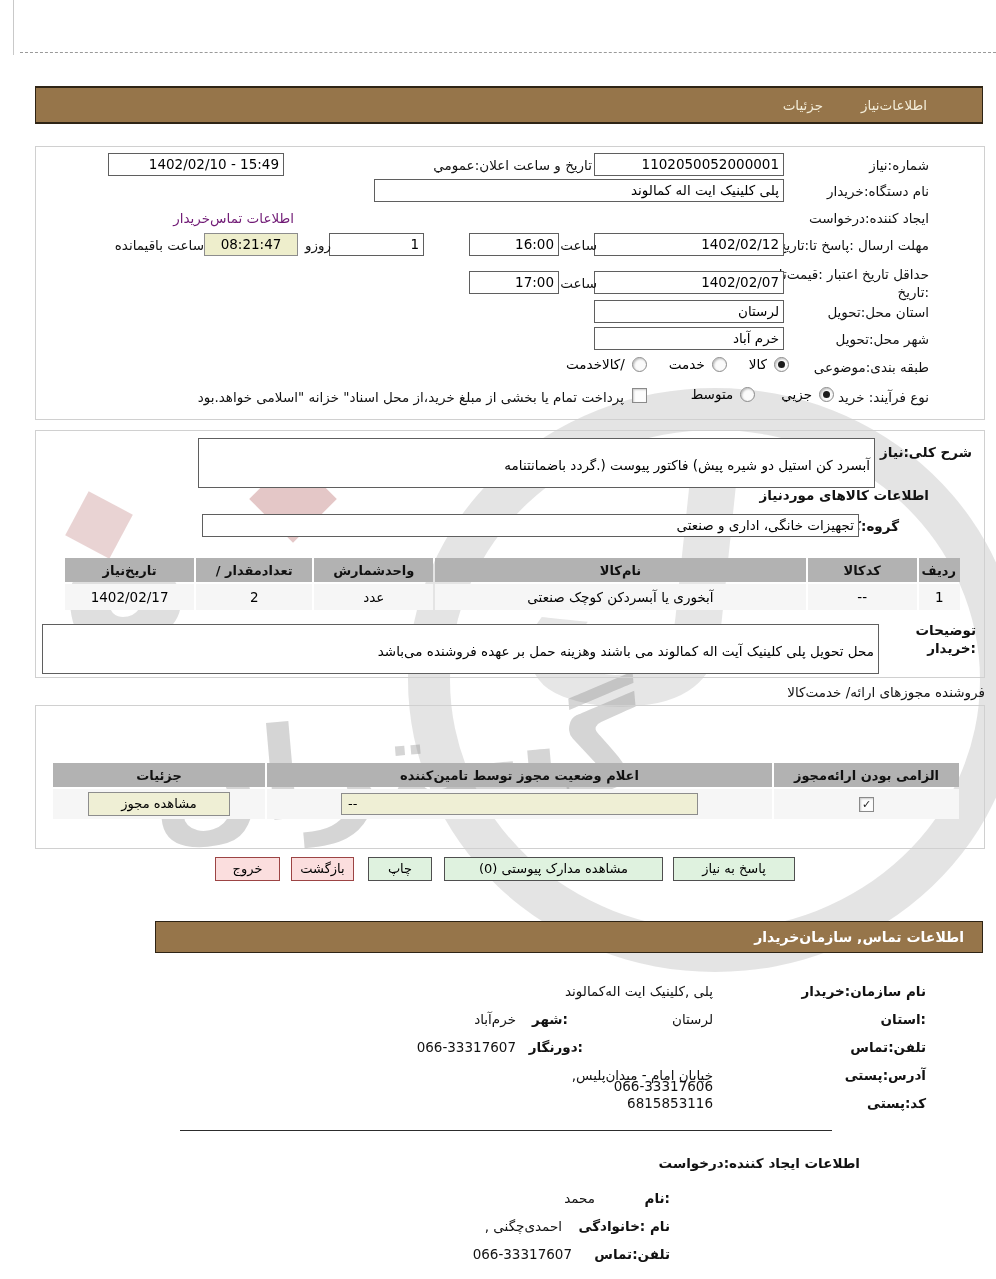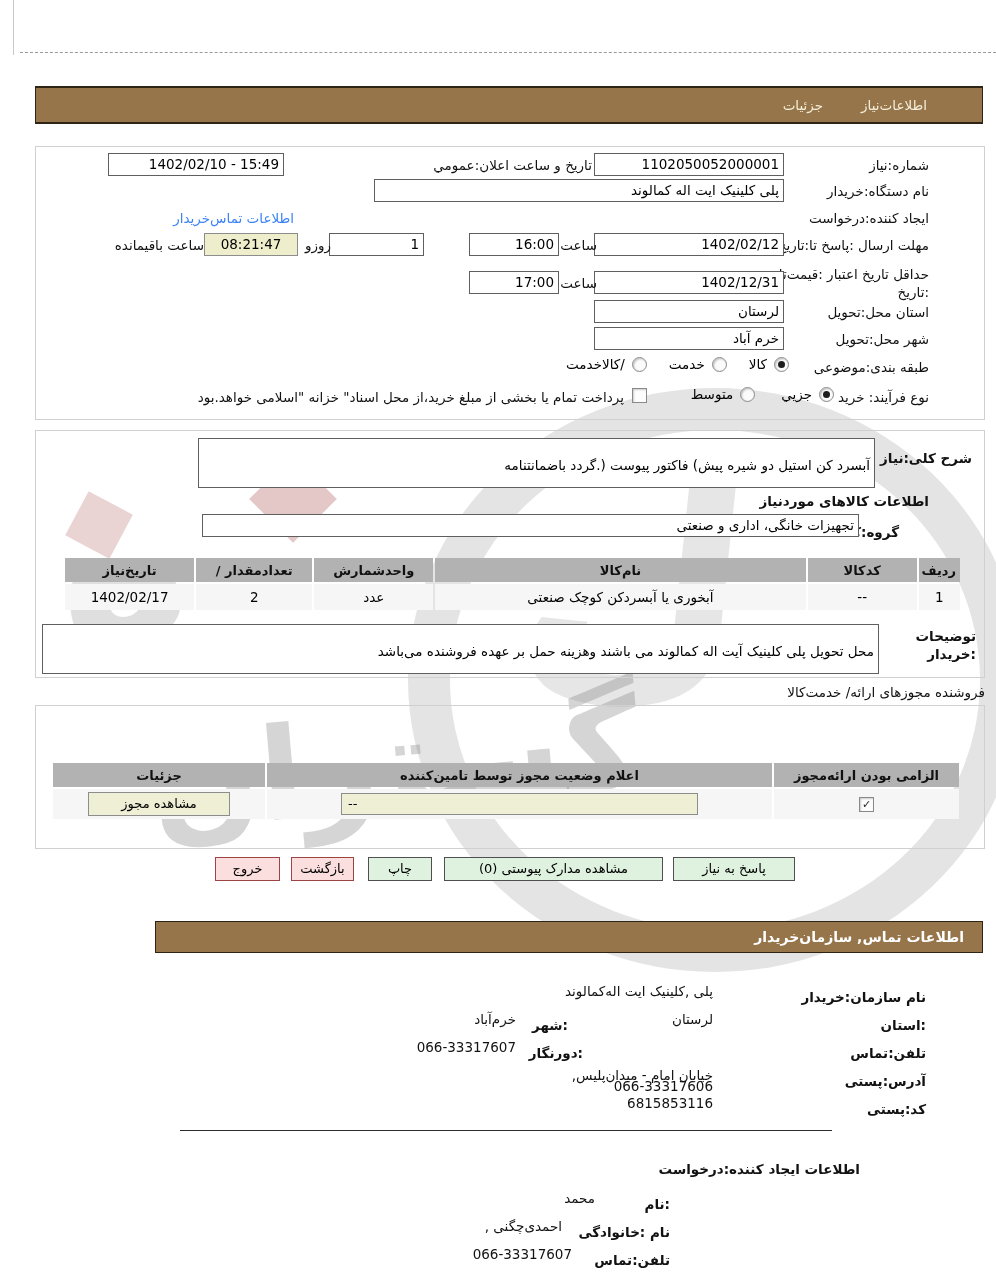--- a/index.html
+++ b/index.html
@@ -24,27 +24,27 @@
   .bar2{left:155px;top:921px;width:828px;height:32px;display:flex;align-items:center;
         padding-right:18px;box-sizing:border-box;font-size:14px;font-weight:bold;color:#ffffff;}
   .tab{cursor:default;}
   
   .box{position:absolute;border:1px solid #d0d0d0;background:transparent;z-index:1;}
   #box1{left:35px;top:146px;width:948px;height:272px;}
   #box2{left:35px;top:430px;width:948px;height:246px;}
   #box3{left:35px;top:705px;width:948px;height:142px;}
   
   .lbl{position:absolute;font-size:13.5px;color:#121212;white-space:nowrap;z-index:2;}
-  .b{font-weight:bold;margin-top:6px;}
+  .b{font-weight:bold;}
   .inp{position:absolute;background:#fff;border:1px solid #5f5f5f;height:21px;line-height:21px;
        font-size:13.5px;padding:0 4px;white-space:nowrap;overflow:hidden;
        box-sizing:content-box;z-index:2;}
   .tall{height:30px;line-height:16px;padding-top:18px;}
   .timer{background:#EEEECC;border:1px solid #8d8d8d;text-align:center;}
-  .link{position:absolute;font-size:13.5px;color:#3b82f6;white-space:nowrap;z-index:2;cursor:pointer;}
+  .link{position:absolute;font-size:13.5px;color:#701a75;white-space:nowrap;z-index:2;cursor:pointer;}
   
   .rgroup{position:absolute;display:flex;align-items:center;z-index:2;}
   .ritem{display:flex;align-items:center;justify-content:flex-end;}
   .radio{width:13px;height:13px;border:1px solid #8a8a8a;border-radius:50%;background:#fbfbfb;
          box-shadow:inset 1px 1px 2px rgba(0,0,0,.25);position:relative;margin-left:7px;flex:none;}
   .radio.sel::after{content:"";position:absolute;inset:3px;background:#1c1c1c;border-radius:50%;}
   .rlab{font-size:13.5px;white-space:nowrap;}
   .cb{position:absolute;width:13px;height:13px;border:1px solid #8a8a8a;background:#fdfdfd;
       font-size:11px;line-height:13px;text-align:center;color:#222;z-index:2;
       box-shadow:inset 1px 1px 2px rgba(0,0,0,.2);}
@@ -101,21 +101,21 @@
     <div class="inp" style="right:200px;top:86px;width:180px">1402/02/12</div>
     <span class="lbl" style="right:387px;top:90px">ساعت</span>
     <div class="inp" style="right:425px;top:86px;width:80px">16:00</div>
     <div class="inp" style="right:560px;top:86px;width:85px">1</div>
     <span class="lbl" style="right:653px;top:90px">روزو</span>
     <div class="inp timer" style="right:686px;top:86px;width:84px">08:21:47</div>
     <span class="lbl" style="right:780px;top:90px">ساعت باقیمانده</span>
 
     <span class="lbl" style="right:55px;top:119px">حداقل تاریخ اعتبار :قیمت‌تا</span>
     <span class="lbl" style="right:55px;top:137px">:تاریخ</span>
-    <div class="inp" style="right:200px;top:124px;width:180px">1402/12/31</div>
+    <div class="inp" style="right:200px;top:124px;width:180px">1402/02/07</div>
     <span class="lbl" style="right:387px;top:128px">ساعت</span>
     <div class="inp" style="right:425px;top:124px;width:80px">17:00</div>
 
     <span class="lbl" style="right:55px;top:157px">استان محل:تحویل</span>
     <div class="inp" style="right:200px;top:153px;width:180px">لرستان</div>
 
     <span class="lbl" style="right:55px;top:184px">شهر محل:تحویل</span>
     <div class="inp" style="right:200px;top:180px;width:180px">خرم آباد</div>
 
     <span class="lbl" style="right:55px;top:212px">طبقه بندی:موضوعی</span>

